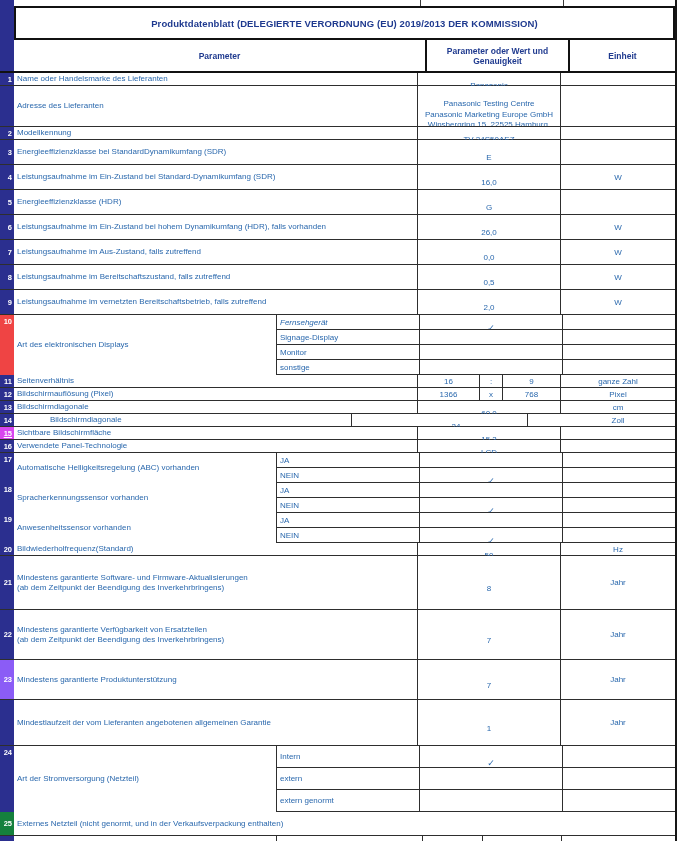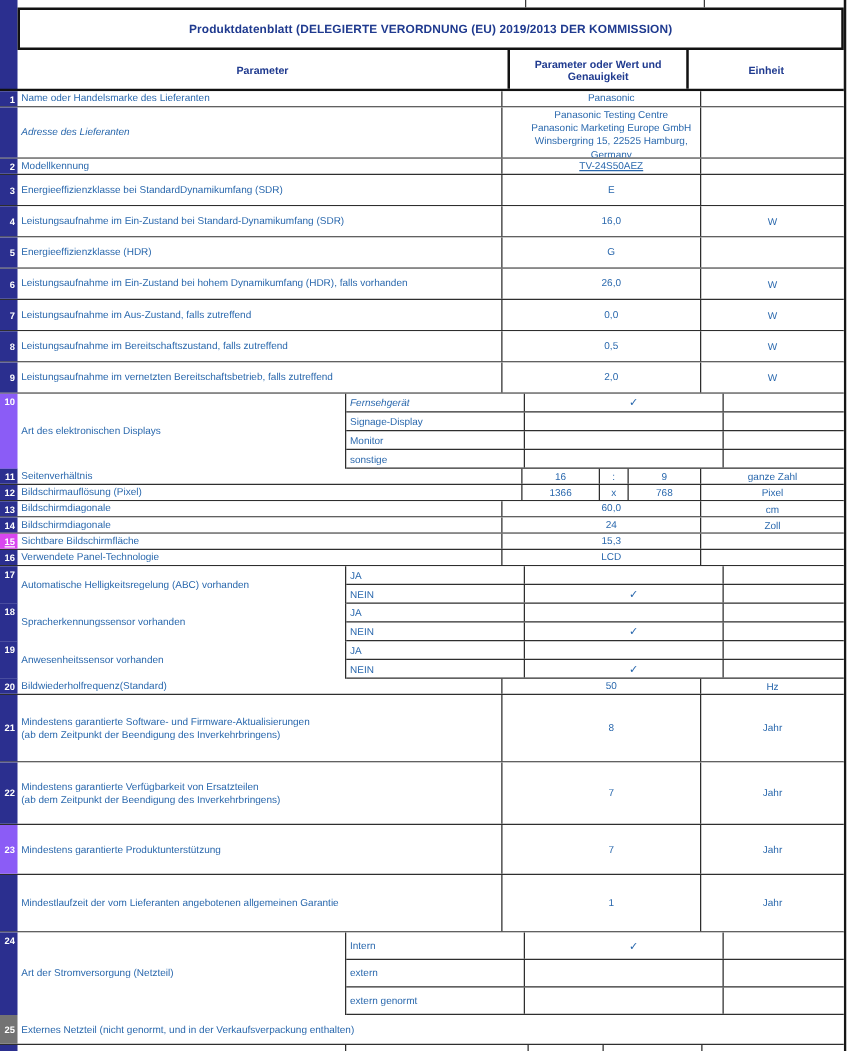--- a/index.html
+++ b/index.html
@@ -8,28 +8,28 @@
   .leftbar{position:absolute;left:0;top:0;width:14px;height:841px;}
   .tablewrap{position:absolute;left:0;top:0;width:677px;height:841px;box-sizing:border-box;border-right:2px solid #161616;}
   .topstrip{position:relative;height:6px;margin-left:14px;}
   .tick{position:absolute;top:0;width:1px;height:6px;background:#3a3a3a;}
   .titlerow{display:flex;height:34px;}
   .titlecell{margin-left:14px;flex:1;box-sizing:border-box;border:2px solid #111;display:flex;align-items:center;justify-content:center;font-weight:bold;font-size:9.5px;letter-spacing:.1px;}
   .headerrow{display:flex;height:33px;box-sizing:border-box;border-bottom:2px solid #111;}
   .hcell{box-sizing:border-box;display:flex;align-items:center;justify-content:center;font-weight:bold;font-size:8.5px;border-right:2px solid #111;text-align:center;}
   .hcell.param{flex:1;}
   .hcell.value{width:143px;}
-  .hcell.unit{width:124px;border-right:none;border-radius:15px;}
+  .hcell.unit{width:105px;border-right:none;border-radius:15px;}
   .numcol{width:14px;box-sizing:border-box;display:flex;align-items:center;justify-content:flex-end;padding-right:2px;color:#fff;font-weight:bold;font-size:7.5px;flex-shrink:0;}
   .numcol.top{align-items:flex-start;padding-top:2px;}
   .row{display:flex;box-sizing:border-box;border-bottom:1px solid #2e2e2e;background:#fff;}
   .row.options{border-bottom:none;}
   .cell{box-sizing:border-box;font-size:8px;overflow:hidden;}
   .labelcell{flex:1;display:flex;flex-direction:column;justify-content:center;align-items:flex-start;padding:1px 3px;border-right:1px solid #2e2e2e;line-height:10px;}
-  .valuecell{width:143px;display:flex;flex-direction:column;justify-content:center;align-items:center;text-align:center;border-right:1px solid #2e2e2e;line-height:10.5px;padding-top:1px;margin-left:16px;}
+  .valuecell{width:143px;display:flex;flex-direction:column;justify-content:center;align-items:center;text-align:center;border-right:1px solid #2e2e2e;line-height:10.5px;padding-top:13px;}
   .valuecell.topalign{justify-content:flex-start;}
   .unitcell{width:114px;display:flex;align-items:center;justify-content:center;text-align:center;}
   .optlabel{flex:none;width:263px;}
   .optcol{flex:1;display:flex;flex-direction:column;}
   .optrow{display:flex;box-sizing:border-box;border-bottom:1px solid #2e2e2e;}
   .optname{width:143px;box-sizing:border-box;display:flex;align-items:center;padding:0 3px;font-size:8px;border-right:1px solid #2e2e2e;}
   .partcell{box-sizing:border-box;display:flex;align-items:center;justify-content:center;font-size:8px;border-right:1px solid #2e2e2e;}
   .check{font-size:9px;}
   .spacercell{box-sizing:border-box;border-right:1px solid #2e2e2e;}
 </style>
@@ -54,21 +54,21 @@
     </div>
     <div id="rows">
         <div class="row simple" style="height: 13px;">
           <div class="numcol" style="background: rgb(43, 47, 143);">1</div>
           <div class="cell labelcell" style="color: rgb(42, 104, 173);">Name oder Handelsmarke des Lieferanten</div>
           <div class="cell valuecell" style="color: rgb(42, 104, 173);">Panasonic</div>
           <div class="cell unitcell" style="color: rgb(42, 104, 173);"></div>
         </div>
         <div class="row simple" style="height: 41px;">
           <div class="numcol" style="background: rgb(43, 47, 143);"></div>
-          <div class="cell labelcell" style="color: rgb(42, 104, 173); font-style: italic;">Adresse des Lieferanten</div>
+          <div class="cell labelcell" style="color: rgb(42, 104, 173);">Adresse des Lieferanten</div>
           <div class="cell valuecell topalign" style="color: rgb(42, 104, 173);">
             <span>Panasonic Testing Centre</span>
             <span>Panasonic Marketing Europe GmbH</span>
             <span>Winsbergring 15, 22525 Hamburg,</span>
             <span>Germany</span>
           </div>
           <div class="cell unitcell" style="color: rgb(42, 104, 173);"></div>
         </div>
         <div class="row simple" style="height: 13px;">
           <div class="numcol" style="background: rgb(43, 47, 143);">2</div>
@@ -112,21 +112,21 @@
           <div class="cell valuecell" style="color: rgb(42, 104, 173);">0,5</div>
           <div class="cell unitcell" style="color: rgb(42, 104, 173);">W</div>
         </div>
         <div class="row simple" style="height: 25px;">
           <div class="numcol" style="background: rgb(43, 47, 143);">9</div>
           <div class="cell labelcell" style="color: rgb(42, 104, 173);">Leistungsaufnahme im vernetzten Bereitschaftsbetrieb, falls zutreffend</div>
           <div class="cell valuecell" style="color: rgb(42, 104, 173);">2,0</div>
           <div class="cell unitcell" style="color: rgb(42, 104, 173);">W</div>
         </div>
         <div class="row options" style="height: 60px;">
-          <div class="numcol top" style="background: #8b5cf6;">10</div>
+          <div class="numcol top" style="background: #ef4444;">10</div>
           <div class="cell labelcell optlabel" style="color: rgb(42, 104, 173);">Art des elektronischen Displays</div>
           <div class="optcol">
             <div class="optrow" style="height: 15px;">
               <div class="optname" style="color: rgb(42, 104, 173); font-style: italic;">Fernsehgerät</div>
               <div class="cell valuecell" style="color: rgb(42, 104, 173);">
                 <span class="check">✓</span>
               </div>
               <div class="cell unitcell" style="flex: 1 1 0%; width: auto;"></div>
             </div>
             <div class="optrow" style="height: 15px;">
@@ -161,21 +161,21 @@
           <div class="partcell" style="width: 23px; color: rgb(42, 104, 173);">x</div>
           <div class="partcell" style="width: 58px; color: rgb(42, 104, 173);">768</div>
           <div class="cell unitcell" style="color: rgb(42, 104, 173);">Pixel</div>
         </div>
         <div class="row simple" style="height: 13px;">
           <div class="numcol" style="background: rgb(43, 47, 143);">13</div>
           <div class="cell labelcell" style="color: rgb(42, 104, 173);">Bildschirmdiagonale</div>
           <div class="cell valuecell" style="color: rgb(42, 104, 173);">60,0</div>
           <div class="cell unitcell" style="color: rgb(42, 104, 173);">cm</div>
         </div>
-        <div class="row simple" style="height: 13px;">
+        <div class="row simple" style="height: 13px; gap: 33px;">
           <div class="numcol" style="background: rgb(43, 47, 143);">14</div>
           <div class="cell labelcell" style="color: rgb(42, 104, 173);">Bildschirmdiagonale</div>
           <div class="cell valuecell" style="color: rgb(42, 104, 173);">24</div>
           <div class="cell unitcell" style="color: rgb(42, 104, 173);">Zoll</div>
         </div>
         <div class="row simple" style="height: 13px;">
           <div class="numcol" style="background: #d946ef; text-decoration: underline;">15</div>
           <div class="cell labelcell" style="color: rgb(42, 104, 173);">Sichtbare Bildschirmfläche</div>
           <div class="cell valuecell" style="color: rgb(42, 104, 173);">15,3</div>
           <div class="cell unitcell" style="color: rgb(42, 104, 173); margin-top: 35px;">dm²</div>
@@ -293,21 +293,21 @@
               <div class="cell unitcell" style="flex: 1 1 0%; width: auto;"></div>
             </div>
             <div class="optrow" style="height: 22px;">
               <div class="optname" style="color: rgb(42, 104, 173);">extern genormt</div>
               <div class="cell valuecell" style="color: rgb(42, 104, 173);"></div>
               <div class="cell unitcell" style="flex: 1 1 0%; width: auto;"></div>
             </div>
           </div>
         </div>
         <div class="row fullspan" style="height: 24px;">
-          <div class="numcol" style="background: #737373;">25</div>
+          <div class="numcol" style="background: #15803d;">25</div>
           <div class="cell labelcell" style="border-right: none; color: rgb(42, 104, 173);">Externes Netzteil (nicht genormt, und in der Verkaufsverpackung enthalten)</div>
         </div>
         <div class="row spacer" style="height: 5px; border-bottom: none;">
           <div class="numcol" style="background: rgb(43, 47, 143);"></div>
           <div class="spacercell" style="width: 263px;"></div>
           <div class="spacercell" style="width: 146px;"></div>
           <div class="spacercell" style="width: 60px;"></div>
           <div class="spacercell" style="width: 79px;"></div>
           <div style="flex: 1 1 0%;"></div>
         </div>

